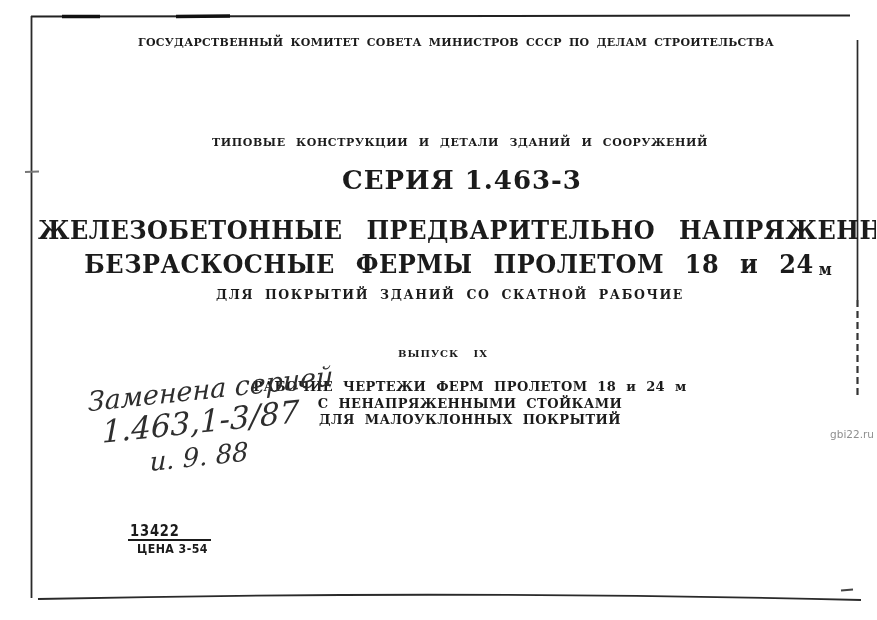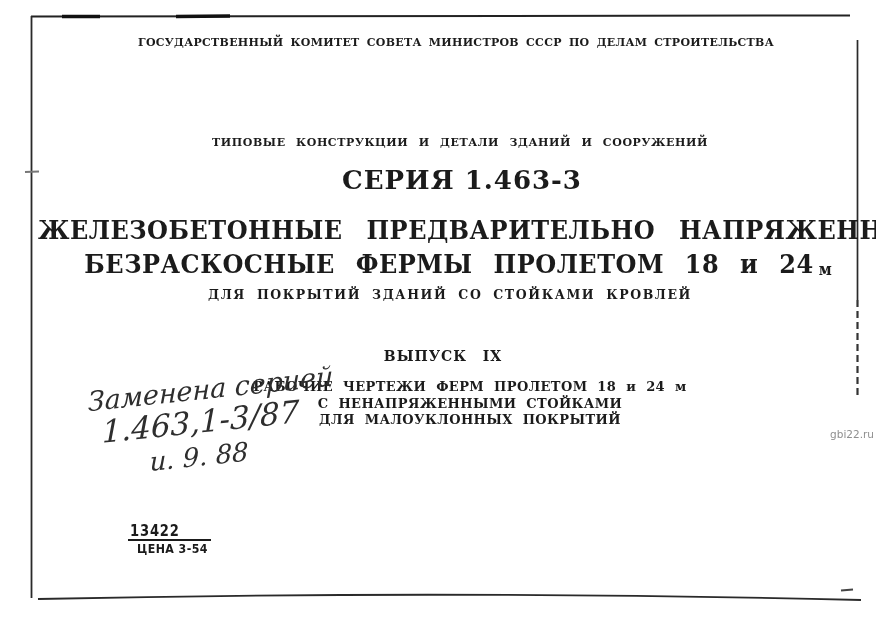--- a/index.html
+++ b/index.html
@@ -72,21 +72,21 @@
     letter-spacing: 0;
   }
   .subtitle {
     left: 30px; top: 287px;
     font-size: 12.5px;
     letter-spacing: 1.6px;
     word-spacing: 5px;
   }
   .issue-label {
     left: 23px; top: 348px;
-    font-size: 14px;
+    font-size: 10px;
     letter-spacing: 1px;
     word-spacing: 10px;
   }
   .issue-desc {
     left: 50px; top: 379px;
     font-size: 13px;
     letter-spacing: 0.4px;
     word-spacing: 5px;
     line-height: 16.5px;
   }
@@ -162,21 +162,21 @@
   <div class="txt series-caption">ТИПОВЫЕ КОНСТРУКЦИИ И ДЕТАЛИ ЗДАНИЙ И СООРУЖЕНИЙ</div>
 
   <div class="txt series-title">СЕРИЯ 1.463-3</div>
 
   <div class="txt main-title-1">ЖЕЛЕЗОБЕТОННЫЕ ПРЕДВАРИТЕЛЬНО НАПРЯЖЕННЫЕ</div>
 
   <div class="txt main-title-2">
     <span>БЕЗРАСКОСНЫЕ ФЕРМЫ ПРОЛЕТОМ 18 и 24</span><span class="unit">м</span>
   </div>
 
-  <div class="txt subtitle">ДЛЯ ПОКРЫТИЙ ЗДАНИЙ СО СТОЙКАМИ КРОВЛЕЙ</div>
+  <div class="txt subtitle">ДЛЯ ПОКРЫТИЙ ЗДАНИЙ СО СКАТНОЙ РАБОЧИЕ</div>
 
   <div class="txt issue-label">ВЫПУСК IX</div>
 
   <div class="txt issue-desc">
     <div>РАБОЧИЕ ЧЕРТЕЖИ  ФЕРМ  ПРОЛЕТОМ 18 и 24 м</div>
     <div>С НЕНАПРЯЖЕННЫМИ СТОЙКАМИ</div>
     <div>ДЛЯ МАЛОУКЛОННЫХ ПОКРЫТИЙ</div>
   </div>
 
   <div class="handwriting">

